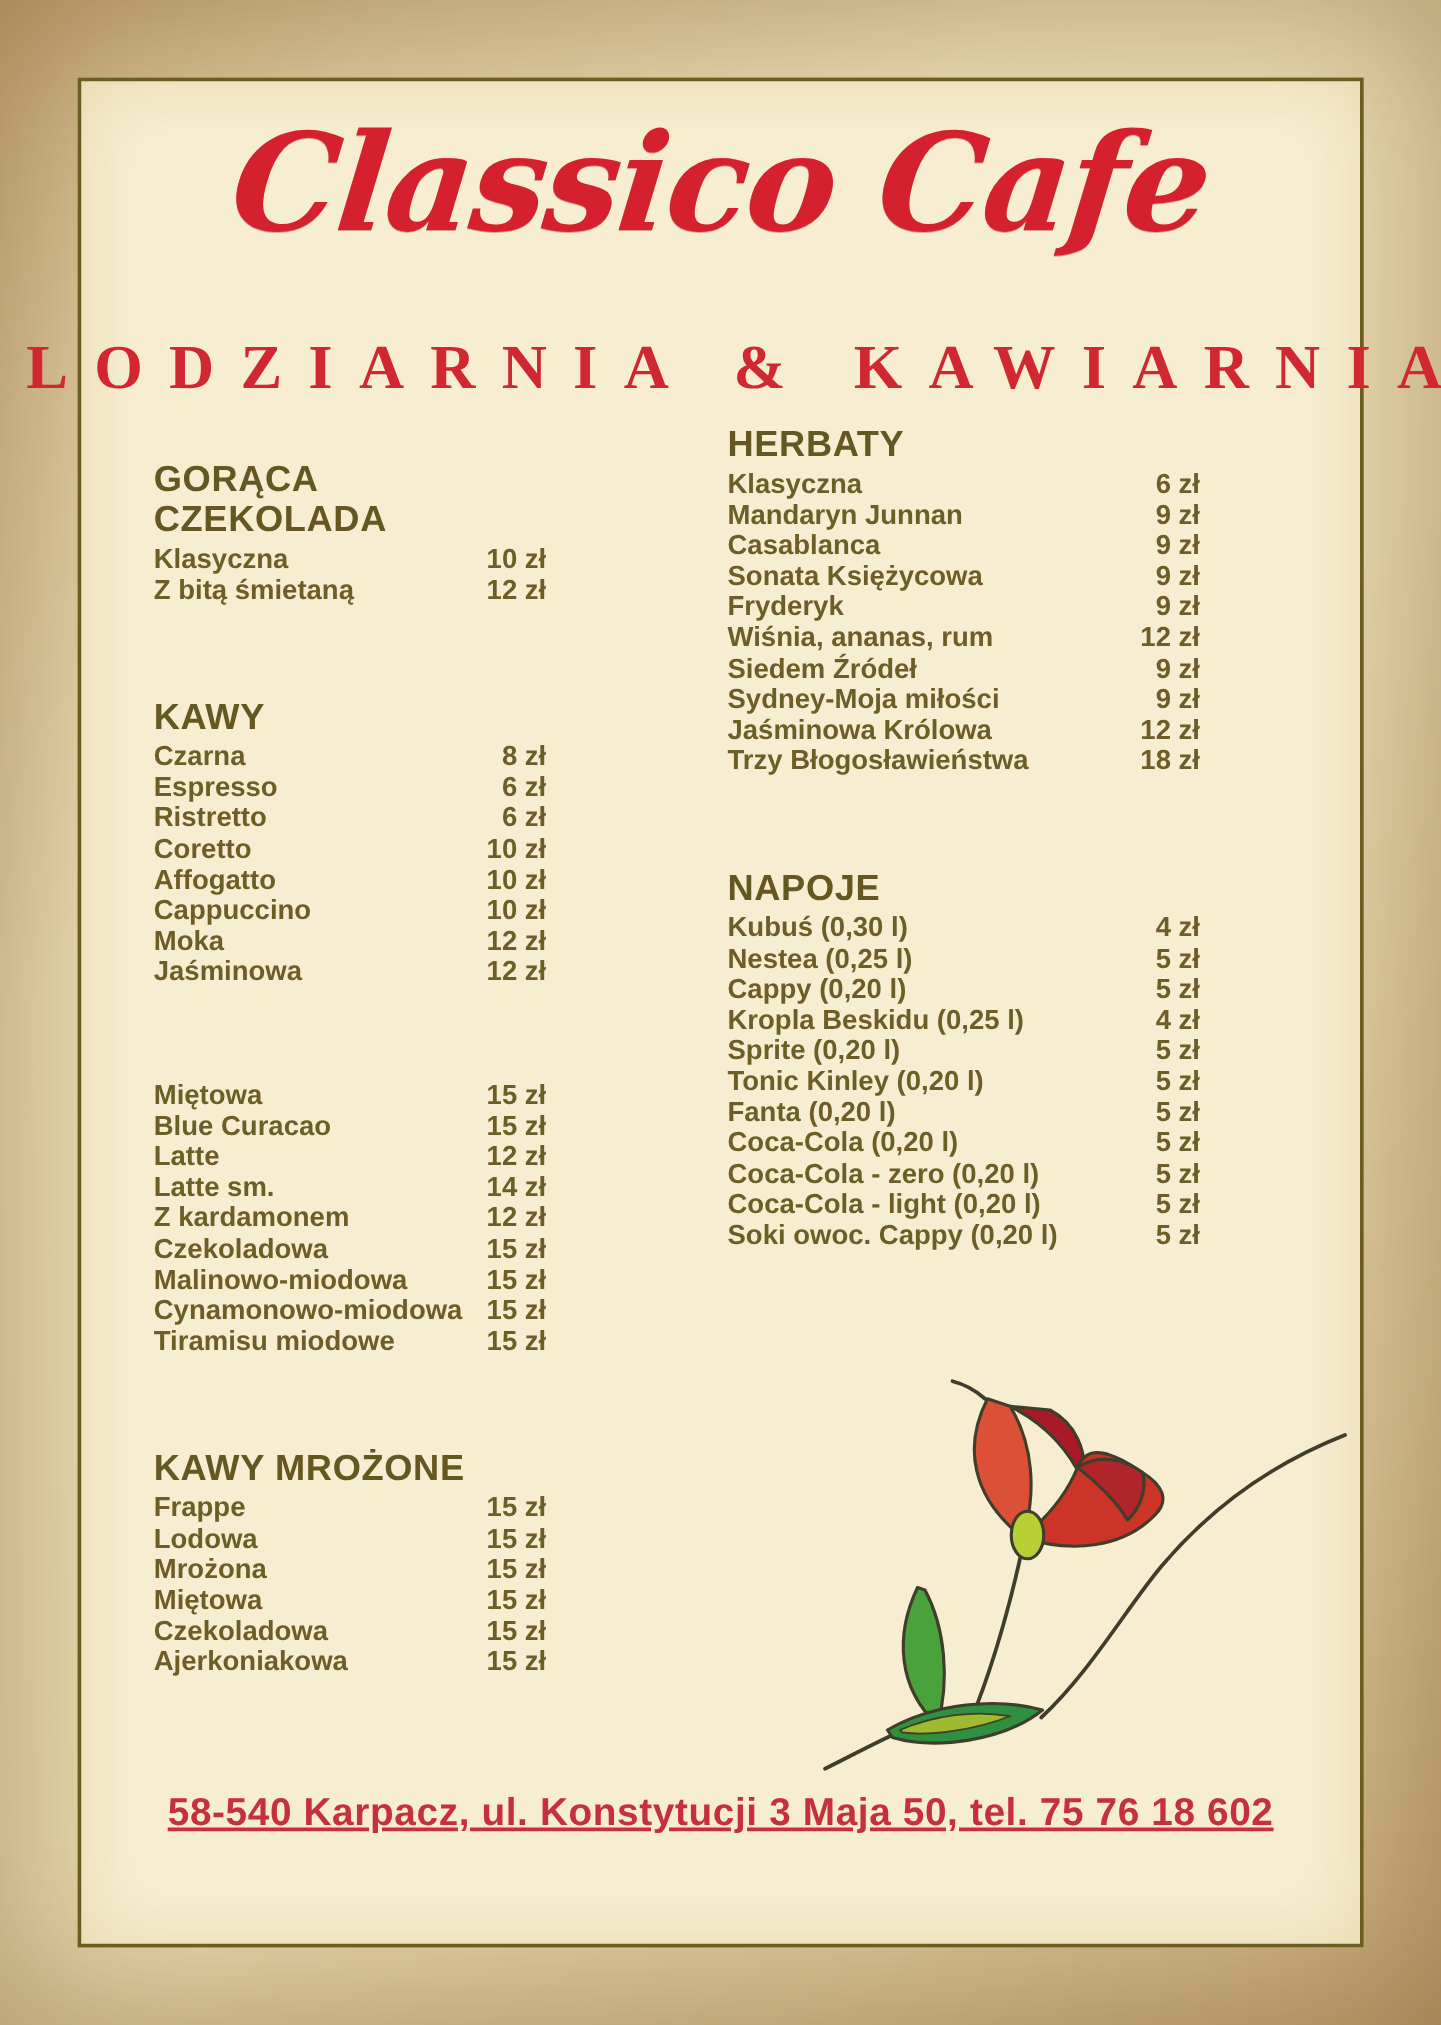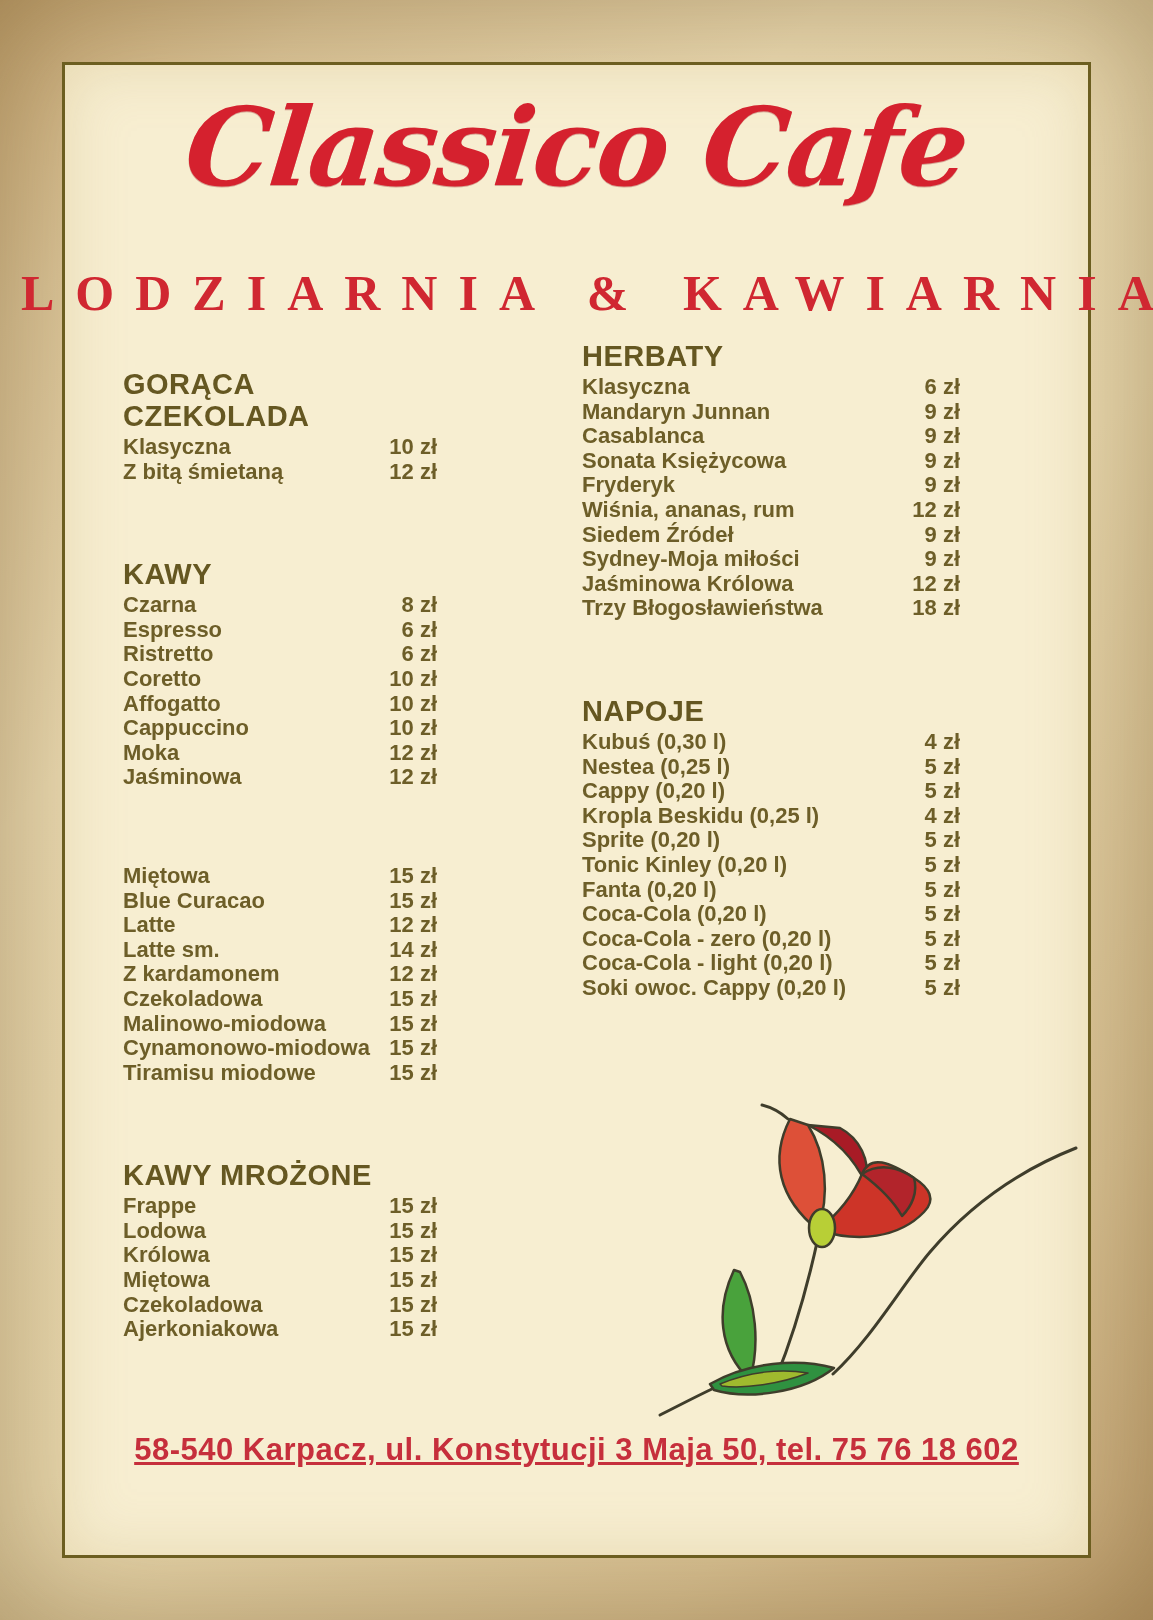--- a/index.html
+++ b/index.html
@@ -184,21 +184,21 @@
         <h2 class="section-heading">KAWY MROŻONE</h2>
         <div class="menu-row">
           <span class="item-name">Frappe</span>
           <span class="item-price">15 zł</span>
         </div>
         <div class="menu-row">
           <span class="item-name">Lodowa</span>
           <span class="item-price">15 zł</span>
         </div>
         <div class="menu-row">
-          <span class="item-name">Królowa</span>
+          <span class="item-name">Mrożona</span>
           <span class="item-price">15 zł</span>
         </div>
         <div class="menu-row">
           <span class="item-name">Miętowa</span>
           <span class="item-price">15 zł</span>
         </div>
         <div class="menu-row">
           <span class="item-name">Czekoladowa</span>
           <span class="item-price">15 zł</span>
         </div>

